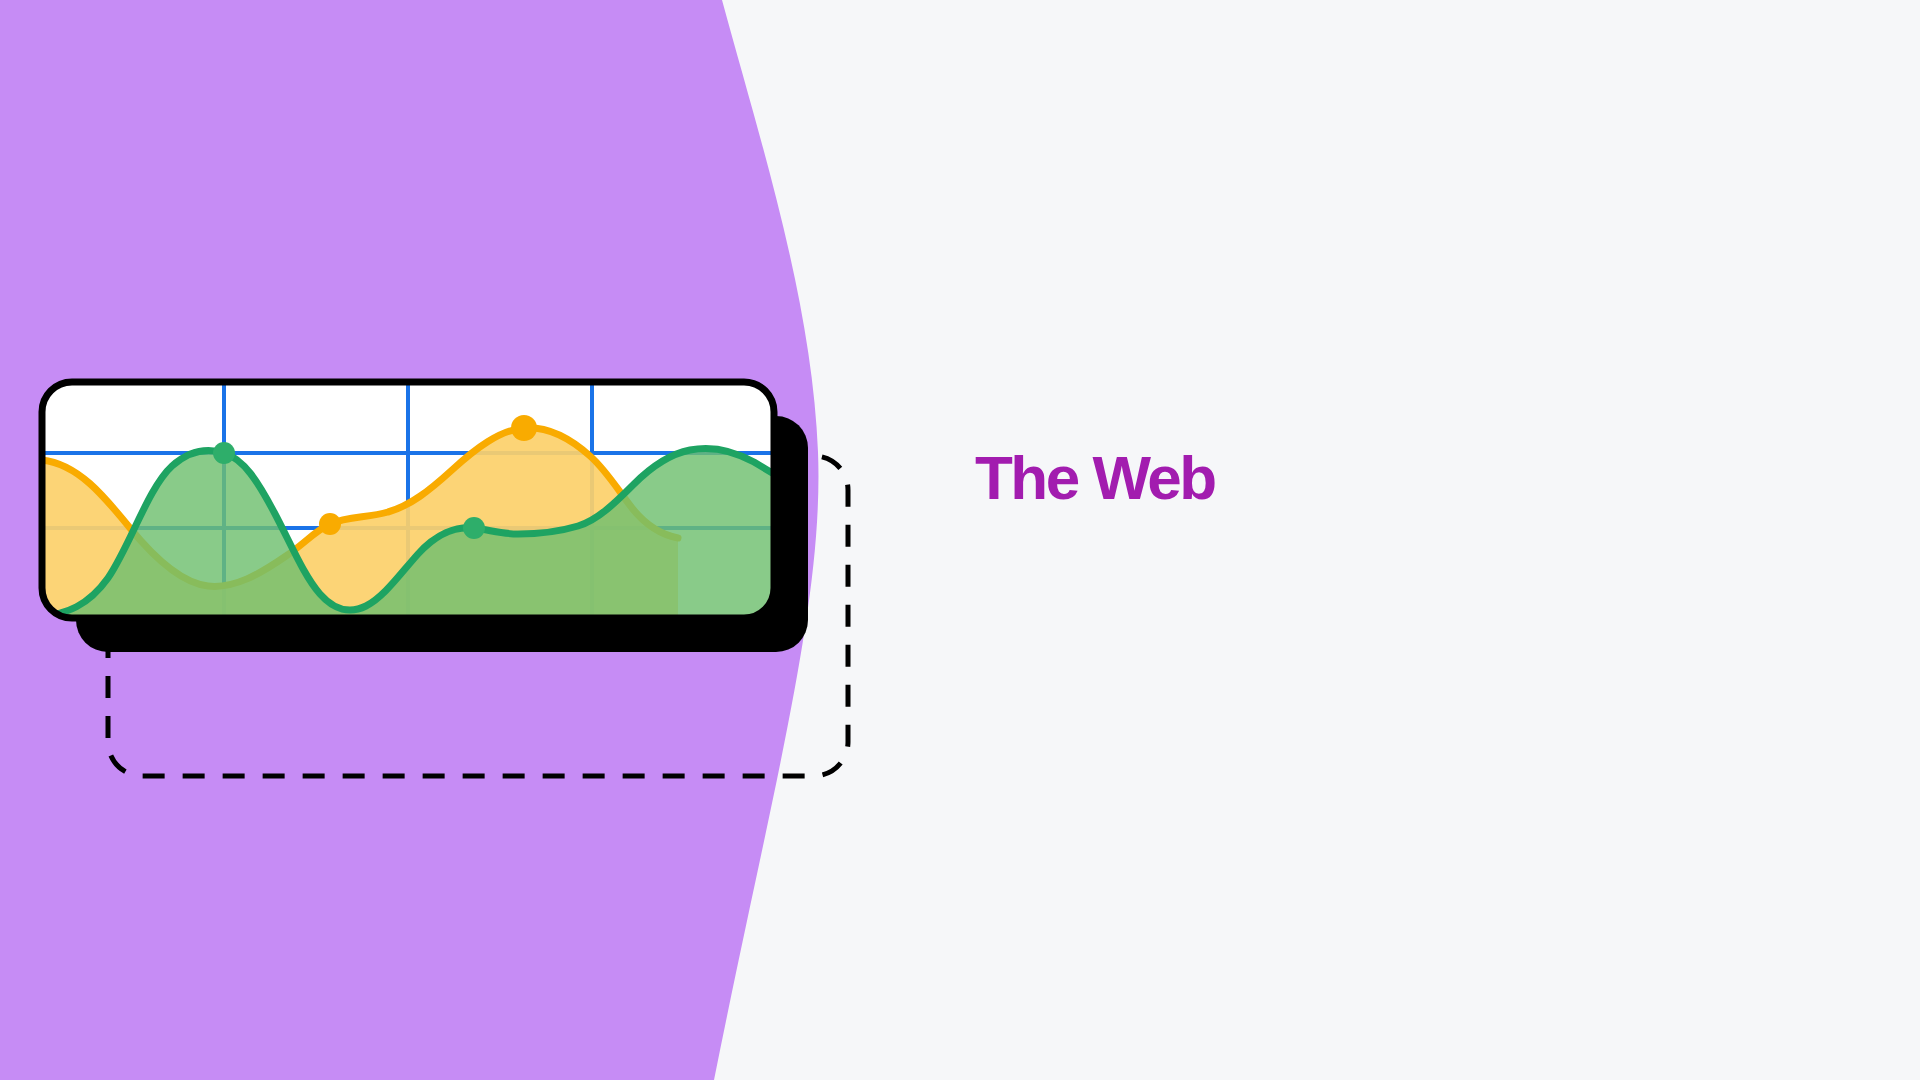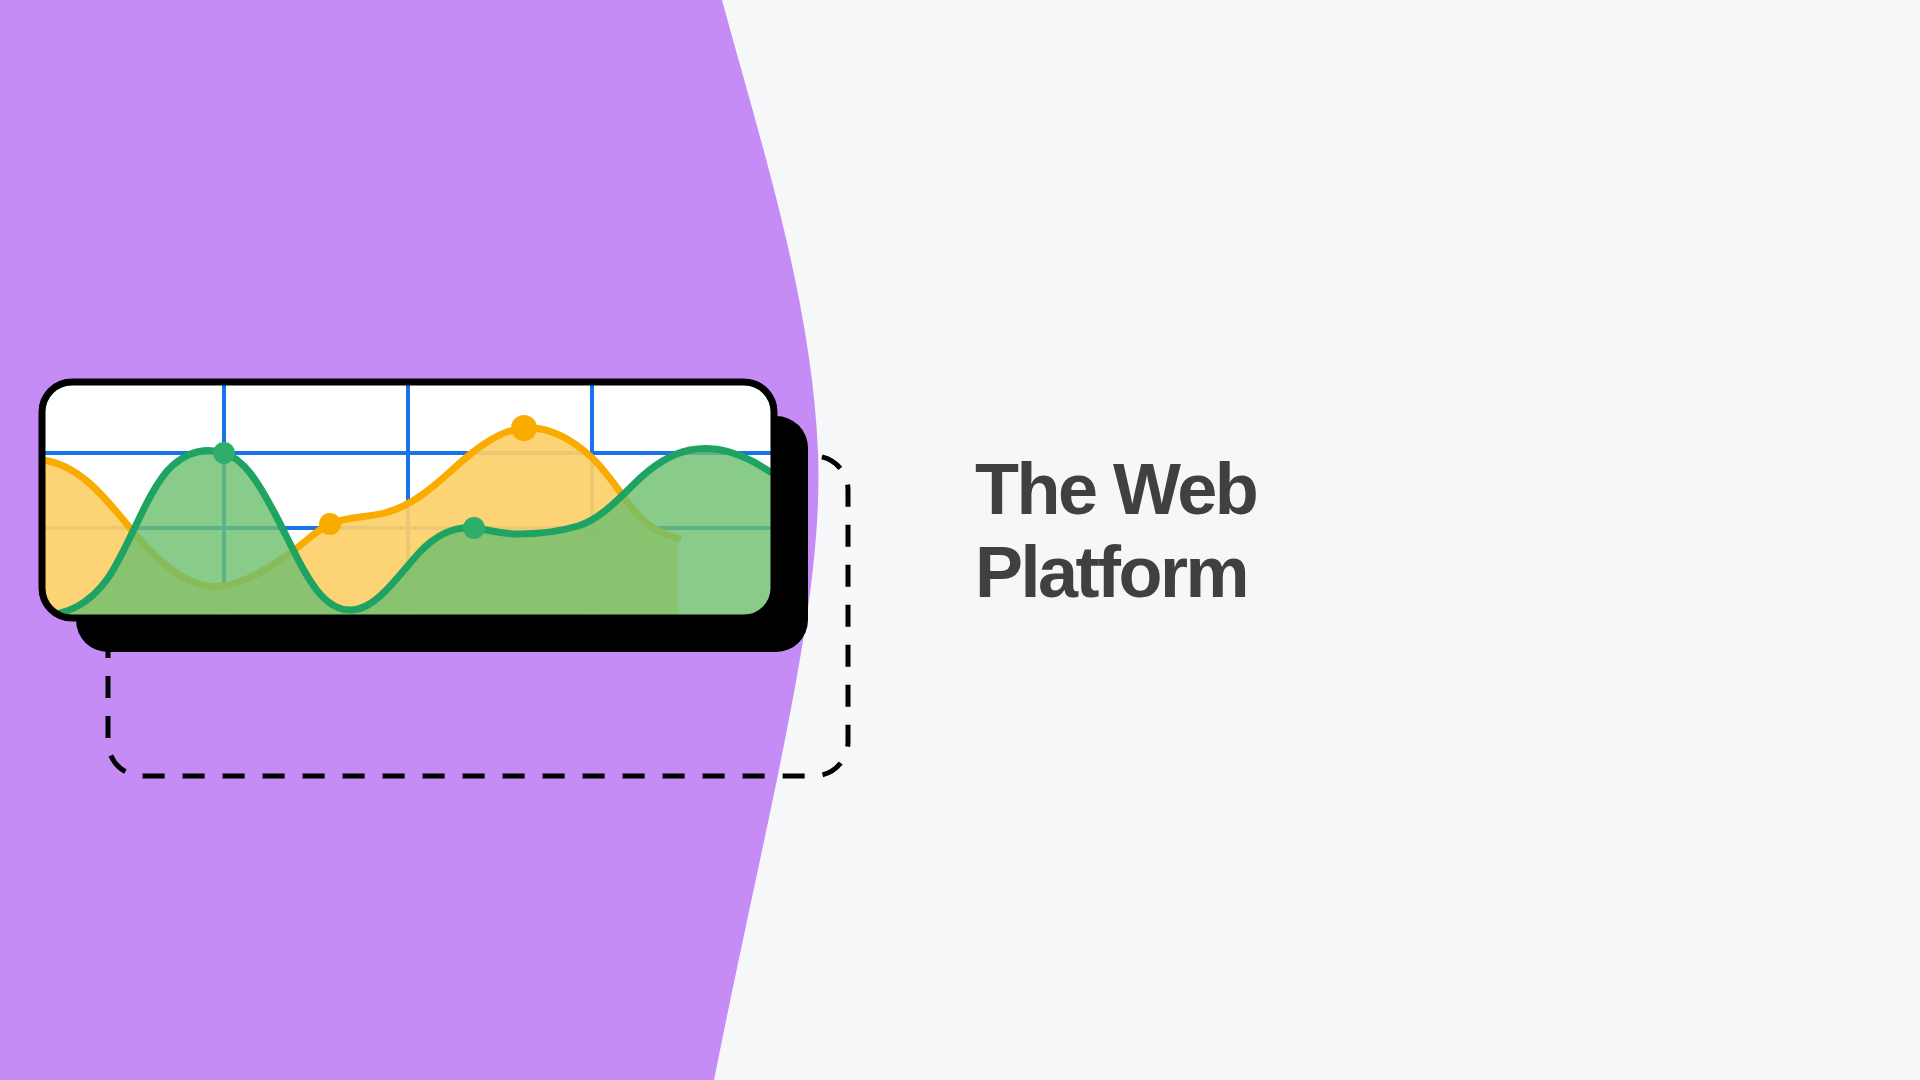--- a/index.html
+++ b/index.html
@@ -46,24 +46,24 @@
     height: 420px;
     overflow: visible;
   }
 
   
   #headline {
     position: absolute;
     left: 975px;
     top: 400px;
     width: 760px;
-    color: #404040;
+    color: #a21caf;
     font-family: "Liberation Sans", sans-serif;
     font-weight: bold;
-    font-size: 72px;
+    font-size: 62px;
     line-height: 1.15;
     letter-spacing: -2.5px;
   }
   #headline .hl-line {
     display: block;
     white-space: nowrap;
   }
 </style>
 </head>
 <body>
@@ -170,16 +170,15 @@
           <circle cx="486" cy="50" r="13" fill="#F9AB00"></circle>
         </g>
       </g>
 
       <rect x="4" y="4" width="732" height="236" rx="30" ry="30" fill="none" stroke="#000000" stroke-width="7"></rect>
     </svg>
   </div>
 
   <h1 id="headline">
     <span class="hl-line">The Web</span>
-    <span class="hl-line">Platform</span>
   </h1>
 
 </div>
 
 </body></html>

